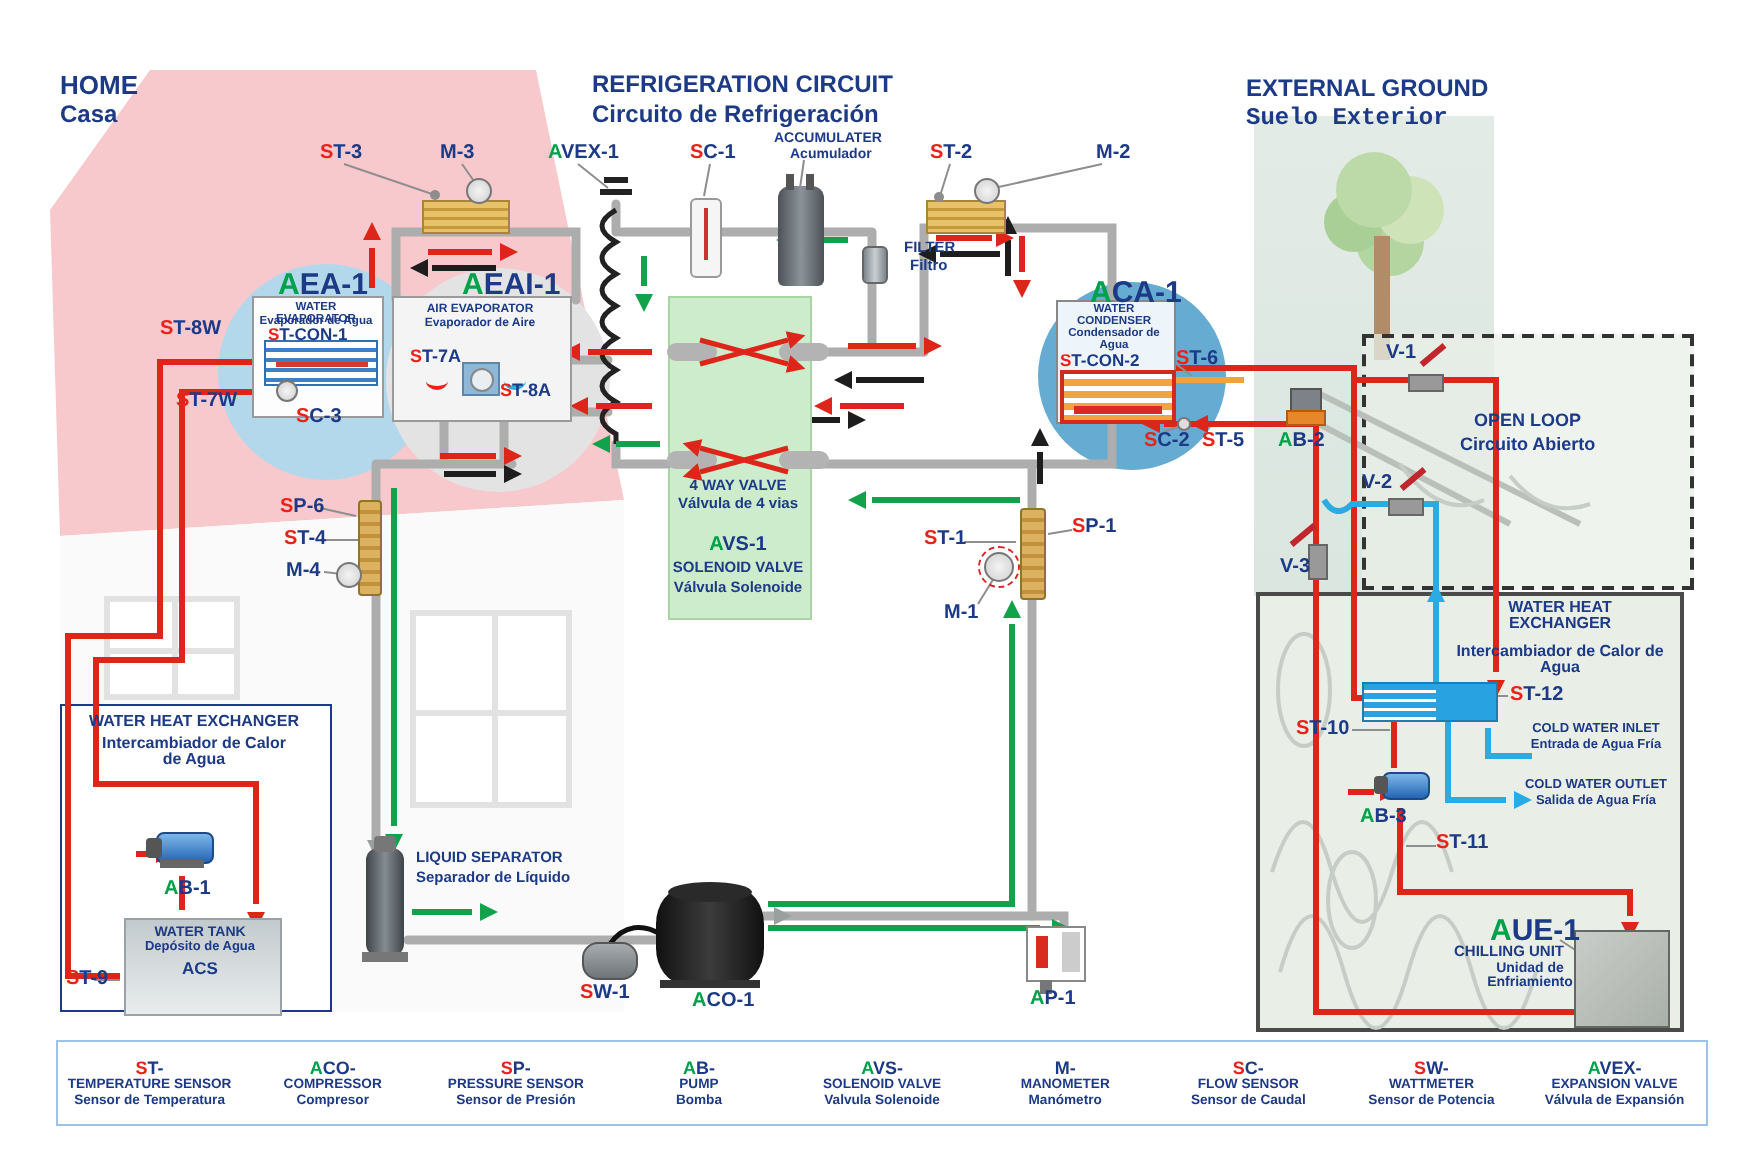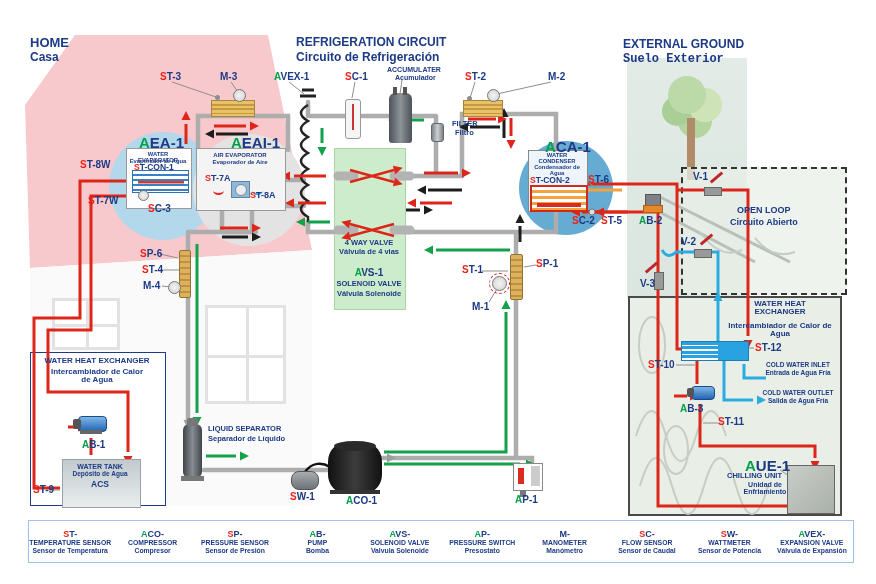--- a/index.html
+++ b/index.html
@@ -383,25 +383,20 @@
       <span class="leg-code fl-green">AB-</span>
       <span class="leg-en">PUMP</span>
       <span class="leg-es">Bomba</span>
     </div>
     <div class="leg-item">
       <span class="leg-code fl-green">AVS-</span>
       <span class="leg-en">SOLENOID VALVE</span>
       <span class="leg-es">Valvula Solenoide</span>
     </div>
     <div class="leg-item">
-      <span class="leg-code fl-green">AP-</span>
-      <span class="leg-en">PRESSURE SWITCH</span>
-      <span class="leg-es">Presostato</span>
-    </div>
-    <div class="leg-item">
       <span class="leg-code">M-</span>
       <span class="leg-en">MANOMETER</span>
       <span class="leg-es">Manómetro</span>
     </div>
     <div class="leg-item">
       <span class="leg-code fl-red">SC-</span>
       <span class="leg-en">FLOW SENSOR</span>
       <span class="leg-es">Sensor de Caudal</span>
     </div>
     <div class="leg-item">

